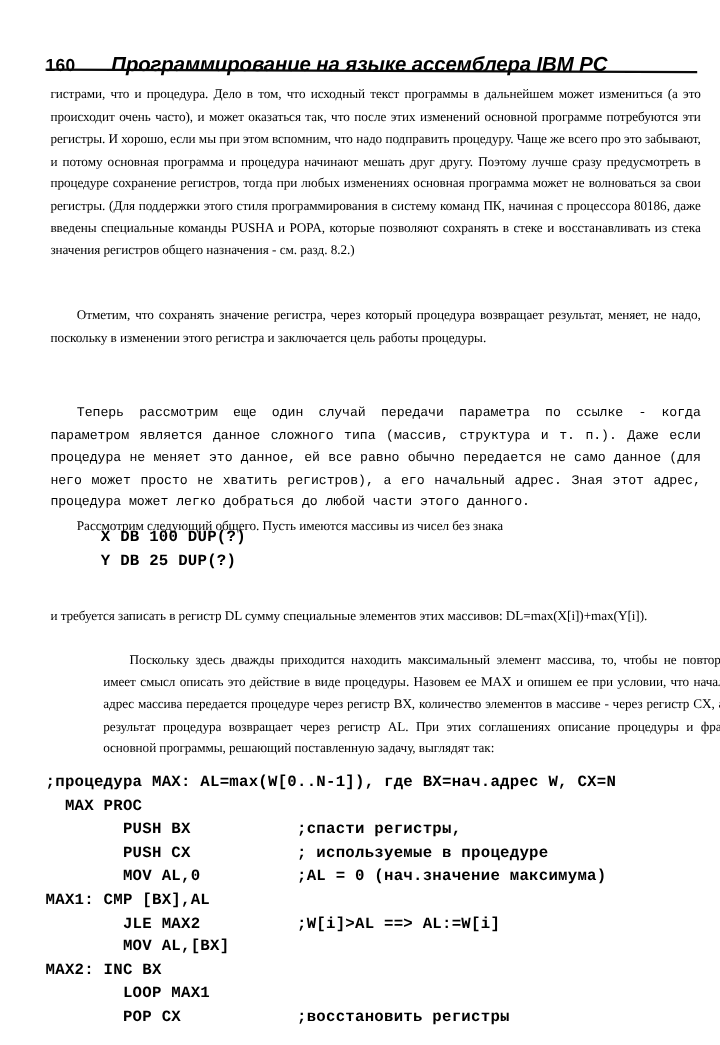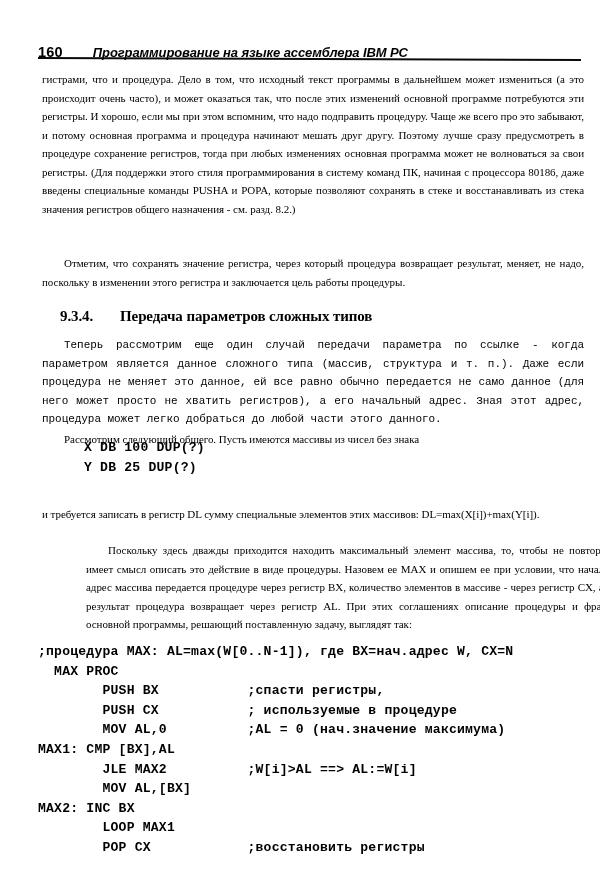--- a/index.html
+++ b/index.html
@@ -29,21 +29,21 @@
   .header-page-number {
     font-family: "Liberation Sans", "DejaVu Sans", sans-serif;
     font-weight: bold;
     font-size: 14.5px;
     letter-spacing: 0.2px;
   }
   .header-title {
     font-family: "Liberation Sans", "DejaVu Sans", sans-serif;
     font-style: italic;
     font-weight: bold;
-    font-size: 13px;
+    font-size: 17px;
     margin-left: 30px;
     letter-spacing: -0.1px;
   }
   .header-rule {
     position: absolute;
     left: 38px;
     top: 57px;
     width: 543px;
     height: 2px;
     background: #0a0a0a;
@@ -121,23 +121,20 @@
   <div class="header-rule"></div>
 
   <div class="body-block" id="para-continuation">
     <p>гистрами, что и процедура. Дело в том, что исходный текст программы в дальнейшем может измениться (а это происходит очень часто), и может оказаться так, что после этих изменений основной программе потребуются эти регистры. И хорошо, если мы при этом вспомним, что надо подправить процедуру. Чаще же всего про это забывают, и потому основная программа и процедура начинают мешать друг другу. Поэтому лучше сразу предусмотреть в процедуре сохранение регистров, тогда при любых изменениях основная программа может не волноваться за свои регистры. (Для поддержки этого стиля программирования в систему команд ПК, начиная с процессора 80186, даже введены специальные команды PUSHA и POPA, которые позволяют сохранять в стеке и восстанавливать из стека значения регистров общего назначения - см. разд. 8.2.)</p>
   </div>
 
   <div class="body-block indent" id="para-note">
     <p>Отметим, что сохранять значение регистра, через который процедура возвращает результат, меняет, не надо, поскольку в изменении этого регистра и заключается цель работы процедуры.</p>
   </div>
 
-  <div class="section-heading">
-    <span class="num">9.3.4.</span><span>Передача параметров сложных типов</span>
-  </div>
 
   <div class="body-block indent" id="para-intro">
     <p>Теперь рассмотрим еще один случай передачи параметра по ссылке - когда параметром является данное сложного типа (массив, структура и т. п.). Даже если процедура не меняет это данное, ей все равно обычно передается не само данное (для него может просто не хватить регистров), а его начальный адрес. Зная этот адрес, процедура может легко добраться до любой части этого данного.</p>
   </div>
 
   <div class="body-block indent" id="para-example">
     <p>Рассмотрим следующий общего. Пусть имеются массивы из чисел без знака</p>
   </div>
 
   <div class="code-block" id="code-data-decl">X DB 100 DUP(?)

